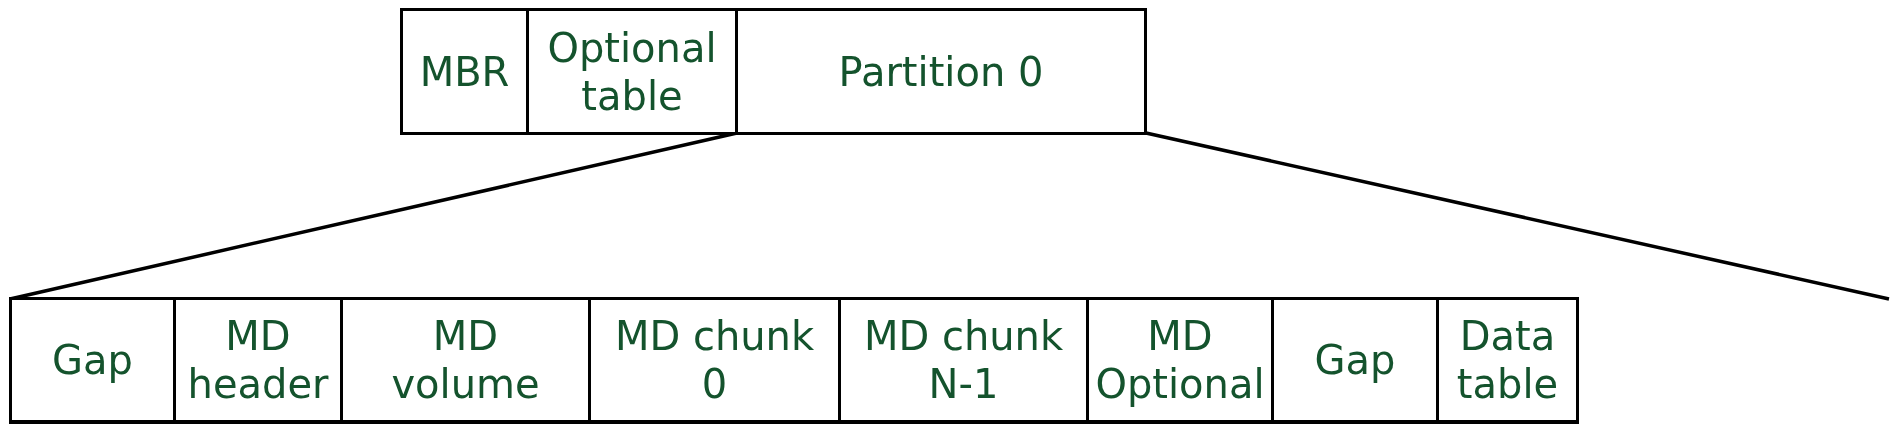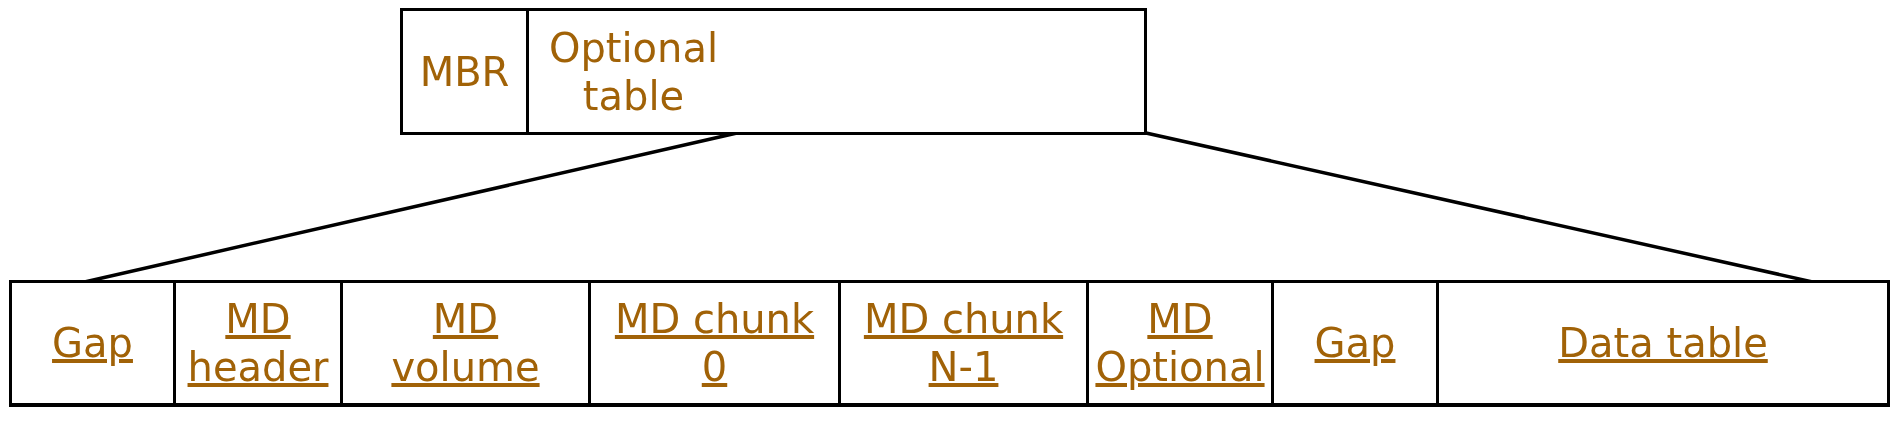--- a/index.html
+++ b/index.html
@@ -5,21 +5,21 @@
   html, body {
     margin: 0;
     padding: 0;
     background: #ffffff;
   }
   .canvas {
     position: relative;
     width: 1900px;
     height: 433px;
     background: #ffffff;
-    color: #a16207;
+    color: #14532d;
     font-family: "DejaVu Sans", sans-serif;
     overflow: hidden;
   }
   .connectors {
     position: absolute;
     left: 0;
     top: 0;
     width: 1900px;
     height: 433px;
     pointer-events: none;
@@ -32,25 +32,24 @@
     box-sizing: border-box;
   }
   .top-row {
     left: 400px;
     top: 8px;
     width: 747px;
     height: 127px;
   }
   .bottom-row {
     left: 9px;
-    top: 280px;
-    width: 1881px;
+    top: 297px;
+    width: 1570px;
     height: 127px;
     border-bottom-width: 4px;
-    text-decoration: underline;
   }
   .cell {
     display: flex;
     align-items: center;
     justify-content: center;
     text-align: center;
     white-space: pre-line;
     font-size: 40px;
     line-height: 1.2;
     border-right: 3px solid #000000;
@@ -68,20 +67,21 @@
 
   <svg class="connectors" viewBox="0 0 1900 433" xmlns="http://www.w3.org/2000/svg">
     <line x1="737" y1="133" x2="10" y2="299" stroke="#000000" stroke-width="3.5"></line>
     <line x1="1146" y1="133" x2="1889" y2="299" stroke="#000000" stroke-width="3.5"></line>
   </svg>
 
   <div class="row top-row">
     <div class="cell" style="flex:0 0 126px">MBR</div>
     <div class="cell" style="flex:0 0 209px">Optional
 table</div>
+    <div class="cell" style="flex:1 1 auto">Partition 0</div>
   </div>
 
   <div class="row bottom-row">
     <div class="cell" style="flex:0 0 164px">Gap</div>
     <div class="cell" style="flex:0 0 167px">MD
 header</div>
     <div class="cell" style="flex:0 0 248px">MD
 volume</div>
     <div class="cell" style="flex:0 0 250px">MD chunk
 0</div>

